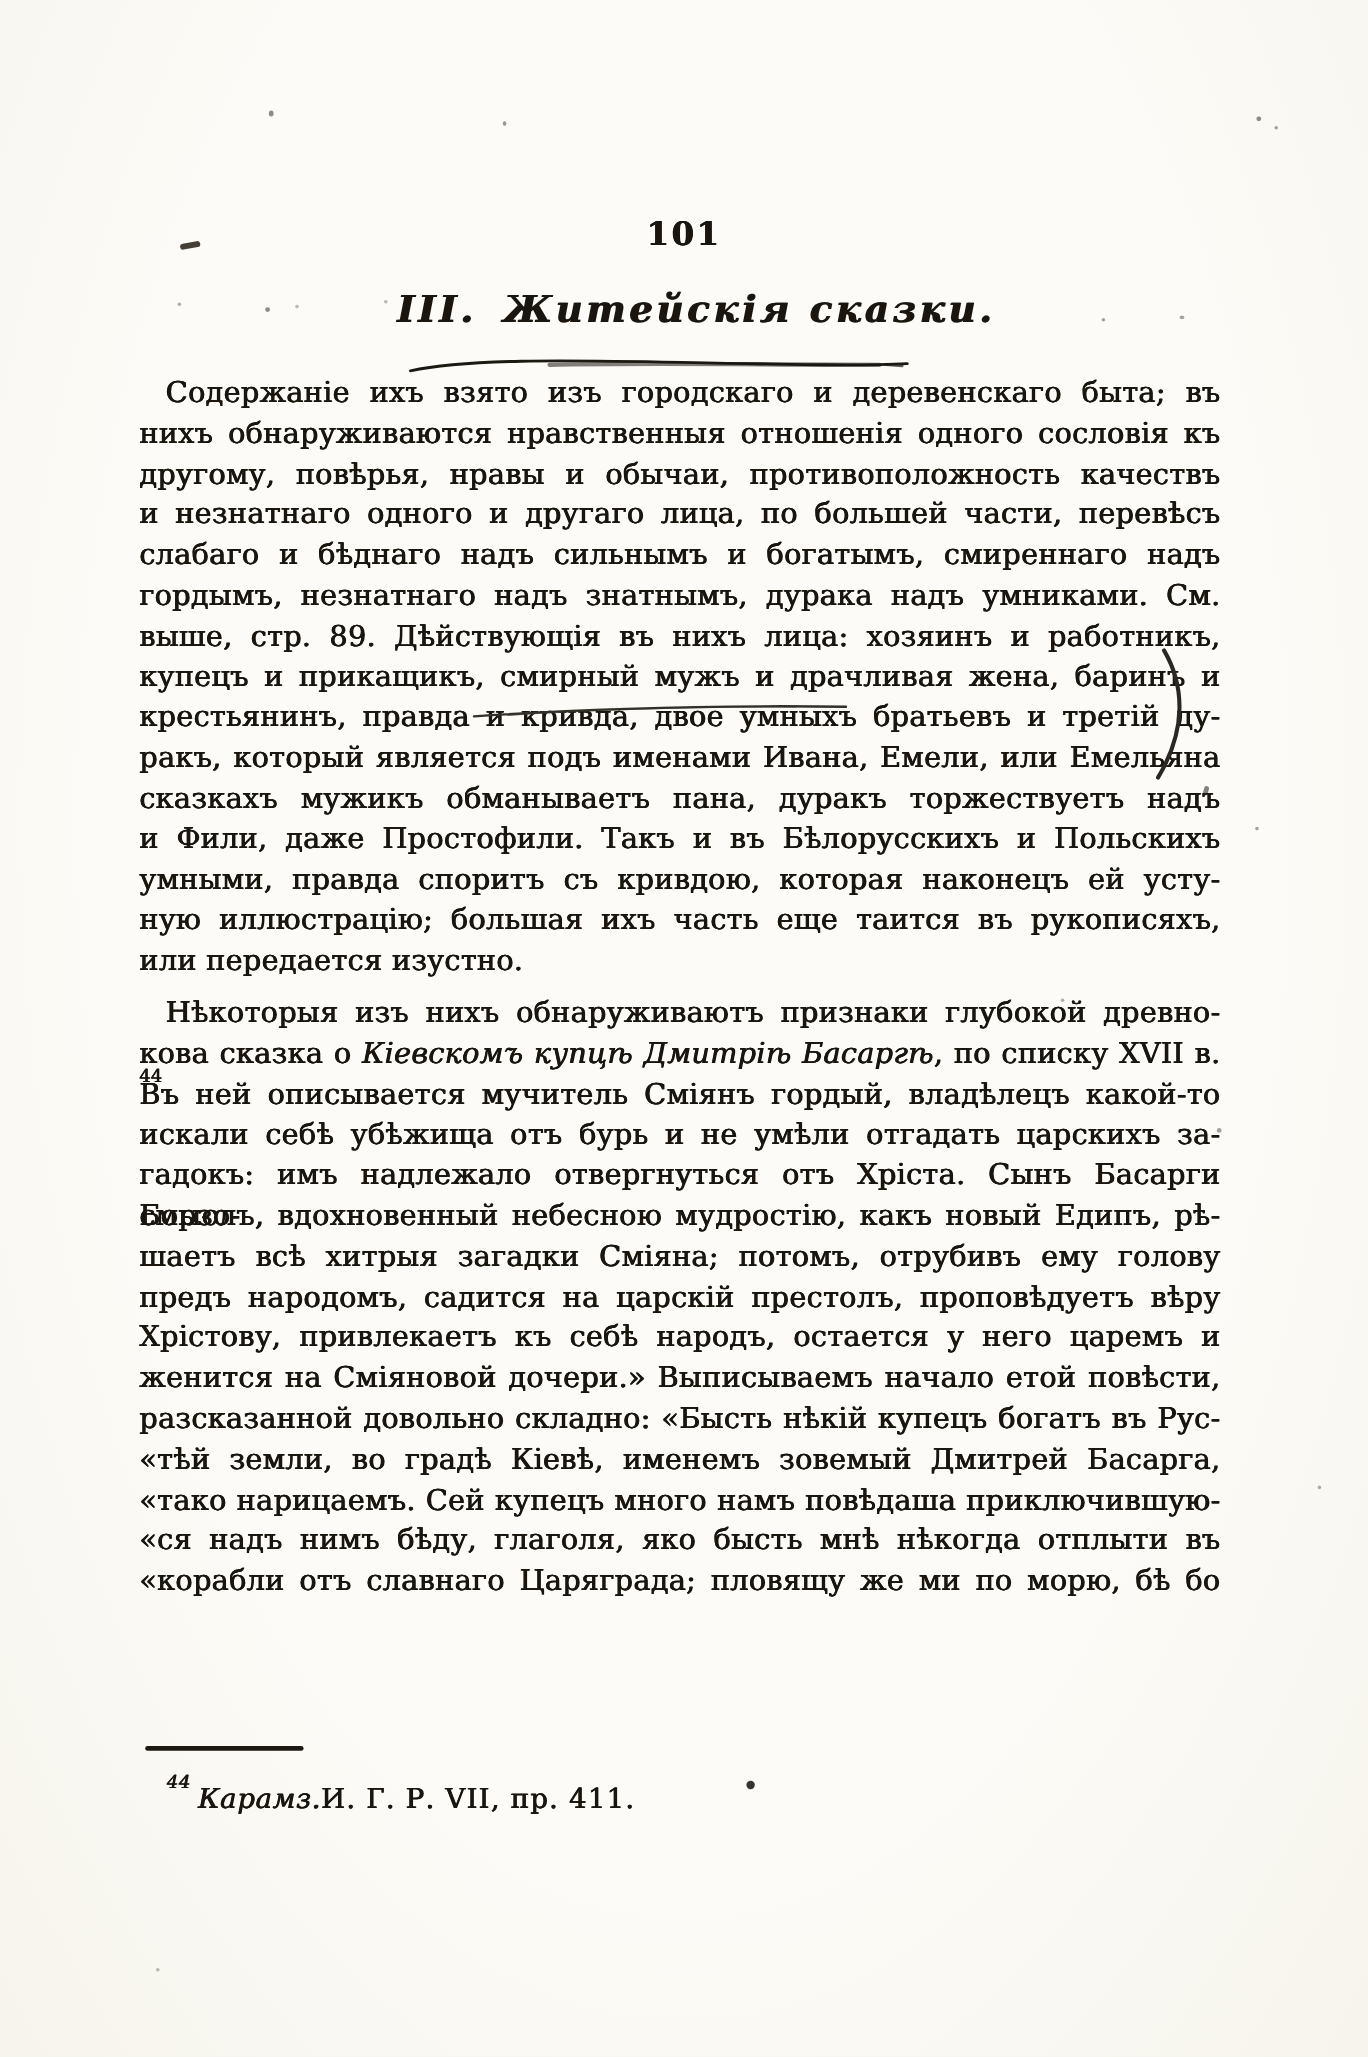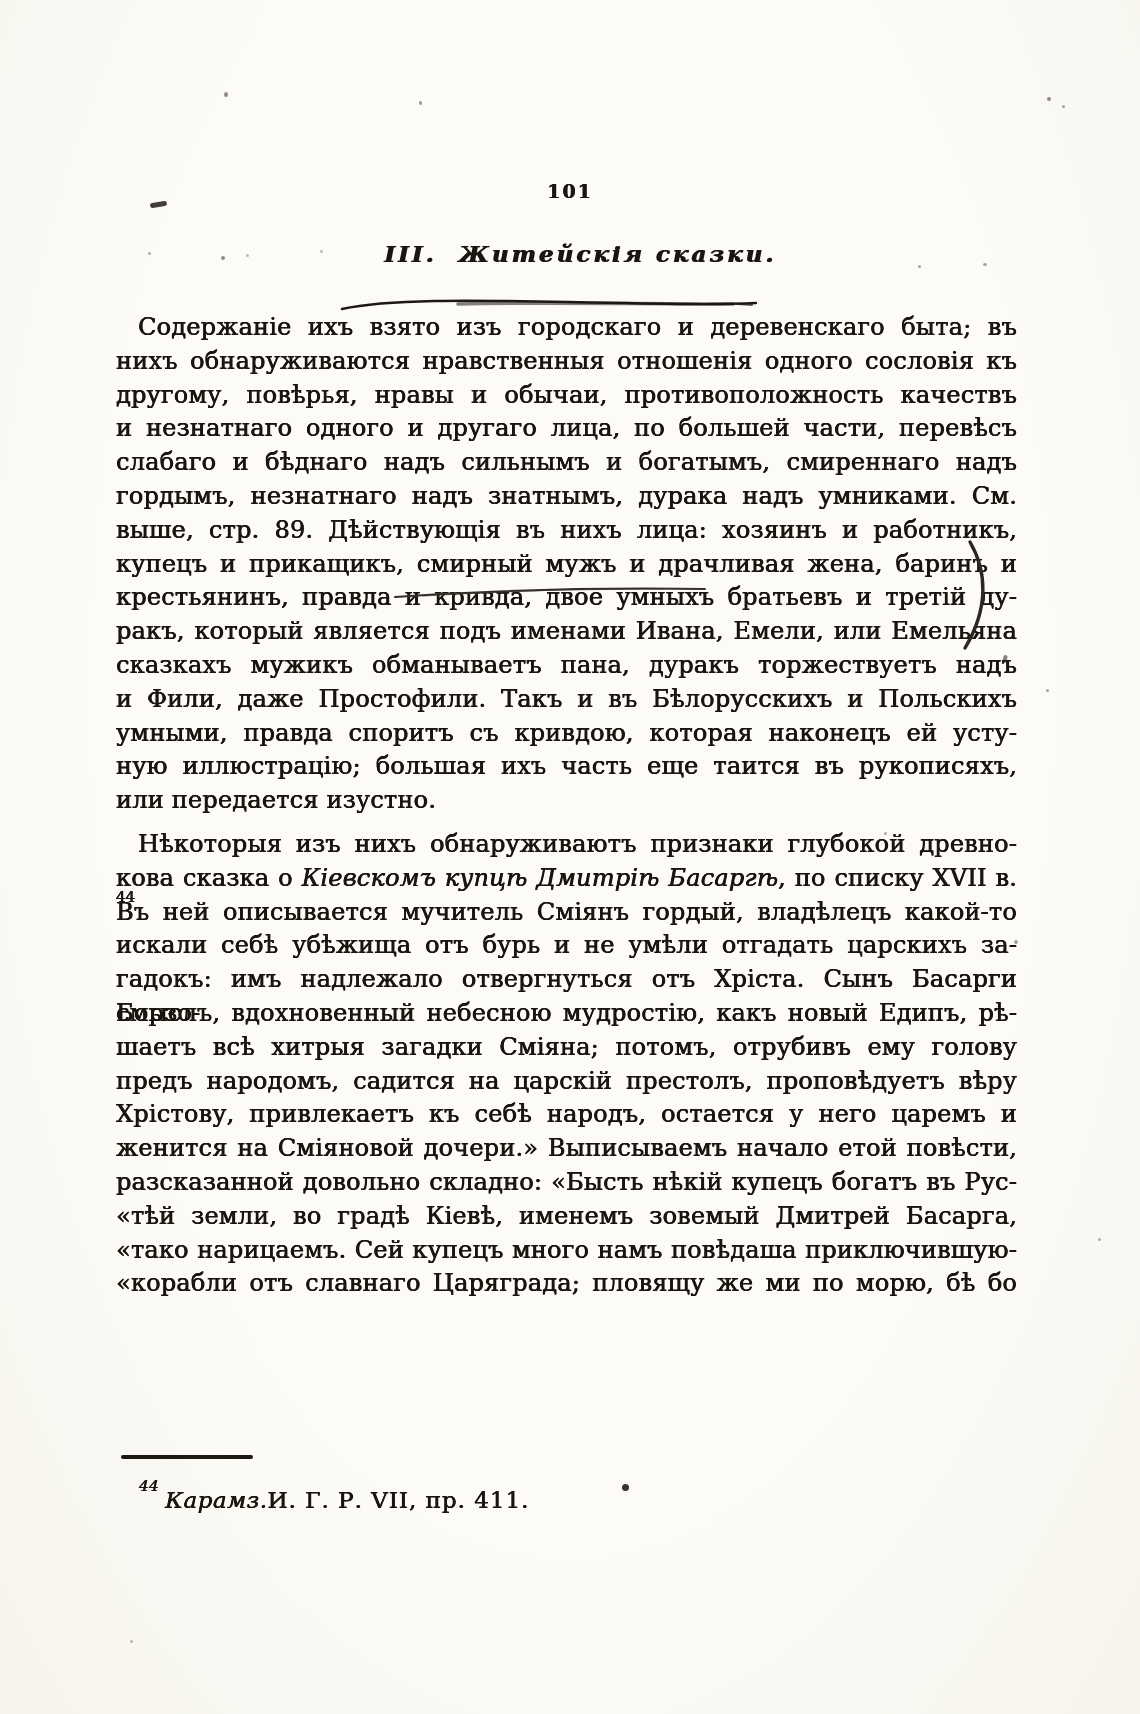--- a/index.html
+++ b/index.html
@@ -11,26 +11,26 @@
     background-image:radial-gradient(ellipse at 50% 40%, #fcfbf7 60%, #f6f4ec 100%);
     overflow:hidden;
     color:#1a160f;
     font-family:"DejaVu Serif","Liberation Serif",serif;
   }
   .inkish{ text-shadow:0.45px 0 0 currentColor, -0.2px 0 0 currentColor; }
 
   .page-number{
     position:absolute; top:180px; left:0; right:0;
     text-align:center;
-    font-size:19px; font-weight:bold; letter-spacing:2px;
+    font-size:27px; font-weight:bold; letter-spacing:2px;
   }
   .heading{
     position:absolute; top:240px; left:20px; right:0; margin:0;
     text-align:center;
-    font-size:23px; font-weight:bold; font-style:italic;
+    font-size:31px; font-weight:bold; font-style:italic;
     letter-spacing:3px;
     text-shadow:1px 0 0 currentColor;
     white-space:nowrap;
   }
   .heading .sp{ display:inline-block; width:22px; }
 
   .heading-rule{ position:absolute; left:338px; top:293px; }
   .underline-annot{ position:absolute; left:393px; top:583px; }
   .margin-mark{ position:absolute; left:952px; top:536px; }
 
@@ -117,20 +117,21 @@
       <div class="line">искали себѣ убѣжища отъ бурь и не умѣли отгадать царскихъ за-</div>
       <div class="line">гадокъ: имъ надлежало отвергнуться отъ Хріста. Сынъ Басарги Борзо-</div>
       <div class="line">смыслъ, вдохновенный небесною мудростію, какъ новый Едипъ, рѣ-</div>
       <div class="line">шаетъ всѣ хитрыя загадки Сміяна; потомъ, отрубивъ ему голову</div>
       <div class="line">предъ народомъ, садится на царскій престолъ, проповѣдуетъ вѣру</div>
       <div class="line">Хрістову, привлекаетъ къ себѣ народъ, остается у него царемъ и</div>
       <div class="line">женится на Сміяновой дочери.» Выписываемъ начало етой повѣсти,</div>
       <div class="line">разсказанной довольно складно: «Бысть нѣкій купецъ богатъ въ Рус-</div>
       <div class="line">«тѣй земли, во градѣ Кіевѣ, именемъ зовемый Дмитрей Басарга,</div>
       <div class="line">«тако нарицаемъ. Сей купецъ много намъ повѣдаша приключившую-</div>
+      <div class="line">«ся надъ нимъ бѣду, глаголя, яко бысть мнѣ нѣкогда отплыти въ</div>
       <div class="line">«корабли отъ славнаго Царяграда; пловящу же ми по морю, бѣ бо</div>
     </div>
   </div>
 
   <svg class="underline-annot" width="320" height="20" viewBox="0 0 320 20">
     <path d="M2,14 C 60,10 180,4 312,6" fill="none" stroke="#33302a" stroke-width="2" stroke-linecap="round"></path>
     <path d="M30,13 C 110,8 200,6 270,6" fill="none" stroke="#33302a" stroke-width="1.2" stroke-linecap="round" opacity="0.6"></path>
   </svg>
 
   <svg class="margin-mark" width="50" height="120" viewBox="0 0 50 120">

